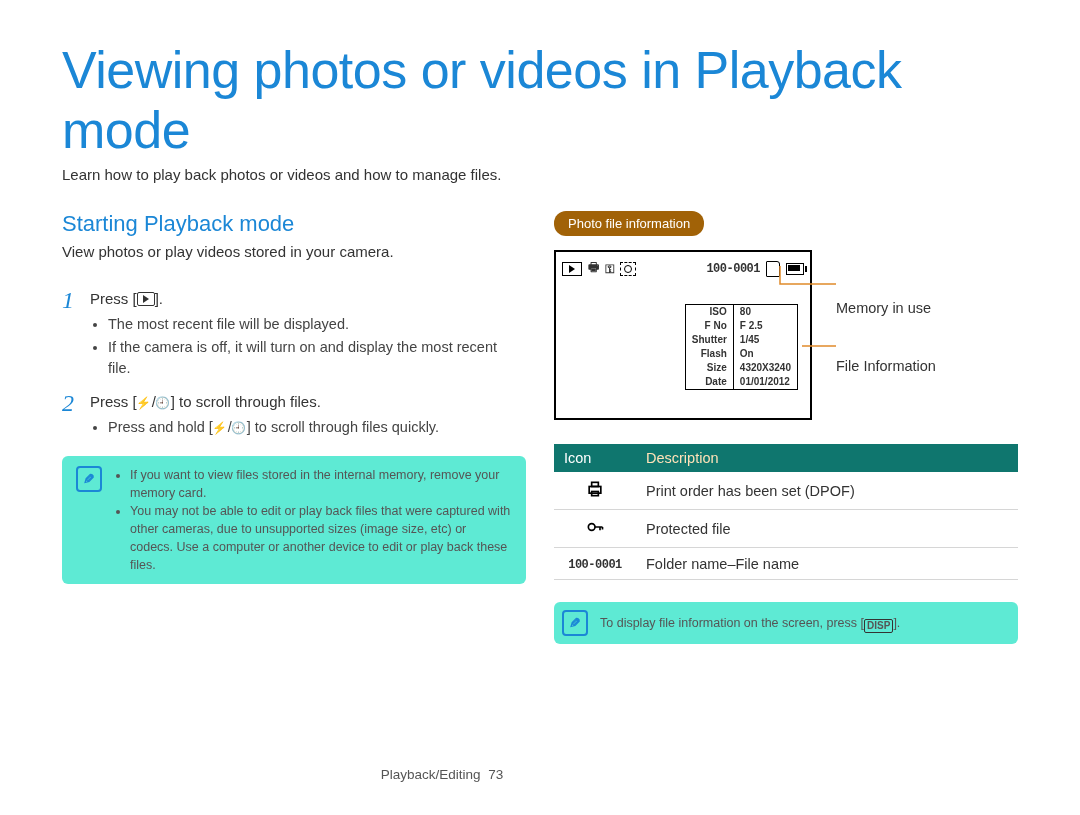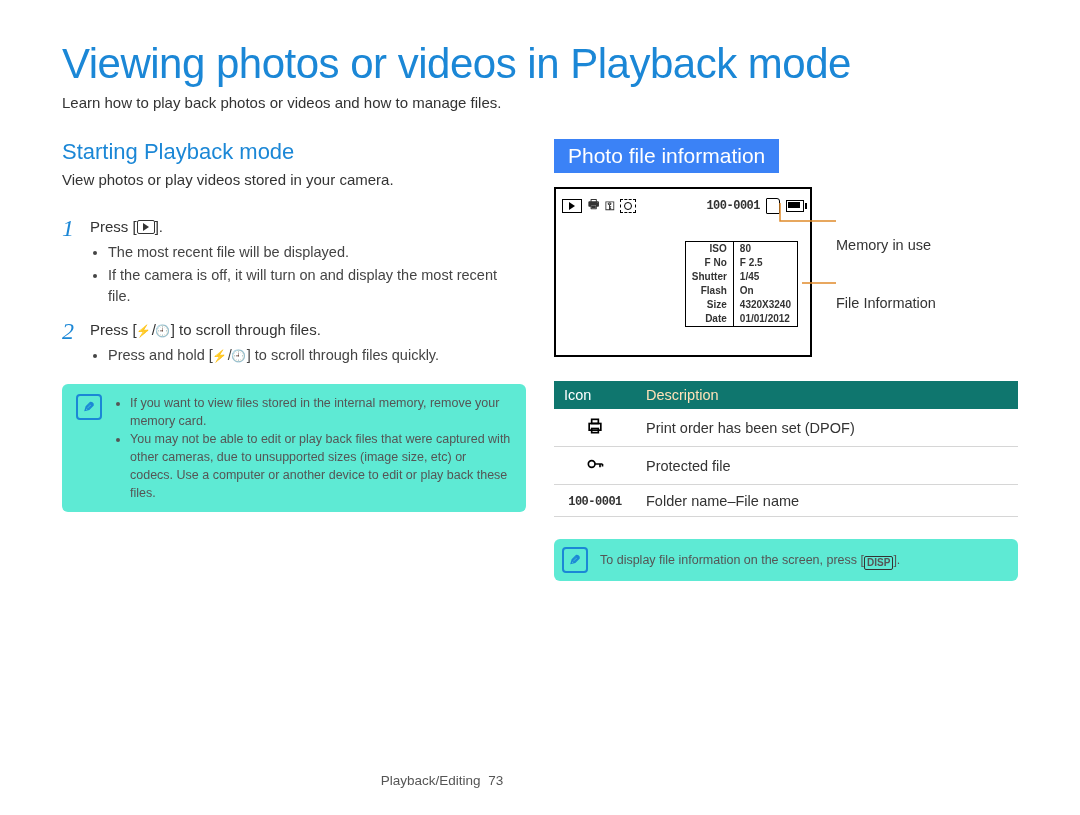--- a/index.html
+++ b/index.html
@@ -10,21 +10,21 @@
     font-family: Arial, Helvetica, sans-serif;
     background: #fff;
     color: #333;
   }
   .page {
     padding: 40px 62px 0 62px;
     box-sizing: border-box;
   }
   .title {
     color: #1b87d6;
-    font-size: 42px;
+    font-size: 52px;
     font-weight: 400;
     margin: 0 0 6px 0;
     letter-spacing: -0.5px;
   }
   .subtitle {
     font-size: 15px;
     color: #333;
     margin-bottom: 28px;
   }
   .columns {
@@ -134,25 +134,25 @@
     font-weight: bold;
     padding: 0 2px;
     line-height: 12px;
     height: 12px;
   }
   .glyph-bolt::before { content: "⚡"; font-size: 12px; }
   .glyph-timer::before { content: "🕘"; font-size: 12px; }
 
   .pill {
     display: inline-block;
-    background: #3b82f6;
+    background: #a16207;
     color: #fff;
-    font-size: 21px;
+    font-size: 13px;
     padding: 5px 14px;
-    border-radius: 0;
+    border-radius: 12px;
     margin-bottom: 14px;
   }
 
   
   .screen-wrap {
     position: relative;
     display: flex;
     gap: 24px;
     margin-bottom: 24px;
   }
@@ -265,21 +265,21 @@
     padding: 8px 8px;
     align-items: center;
     margin-top: 22px;
   }
 
   .footer {
     text-align: center;
     font-size: 13.5px;
     color: #555;
     position: absolute;
-    bottom: 27px;
+    bottom: 33px;
     width: 884px;
     left: 0;
   }
 </style>
 </head>
 <body>
 
 <div class="page">
   <h1 class="title">Viewing photos or videos in Playback mode</h1>
   <div class="subtitle">Learn how to play back photos or videos and how to manage files.</div>

